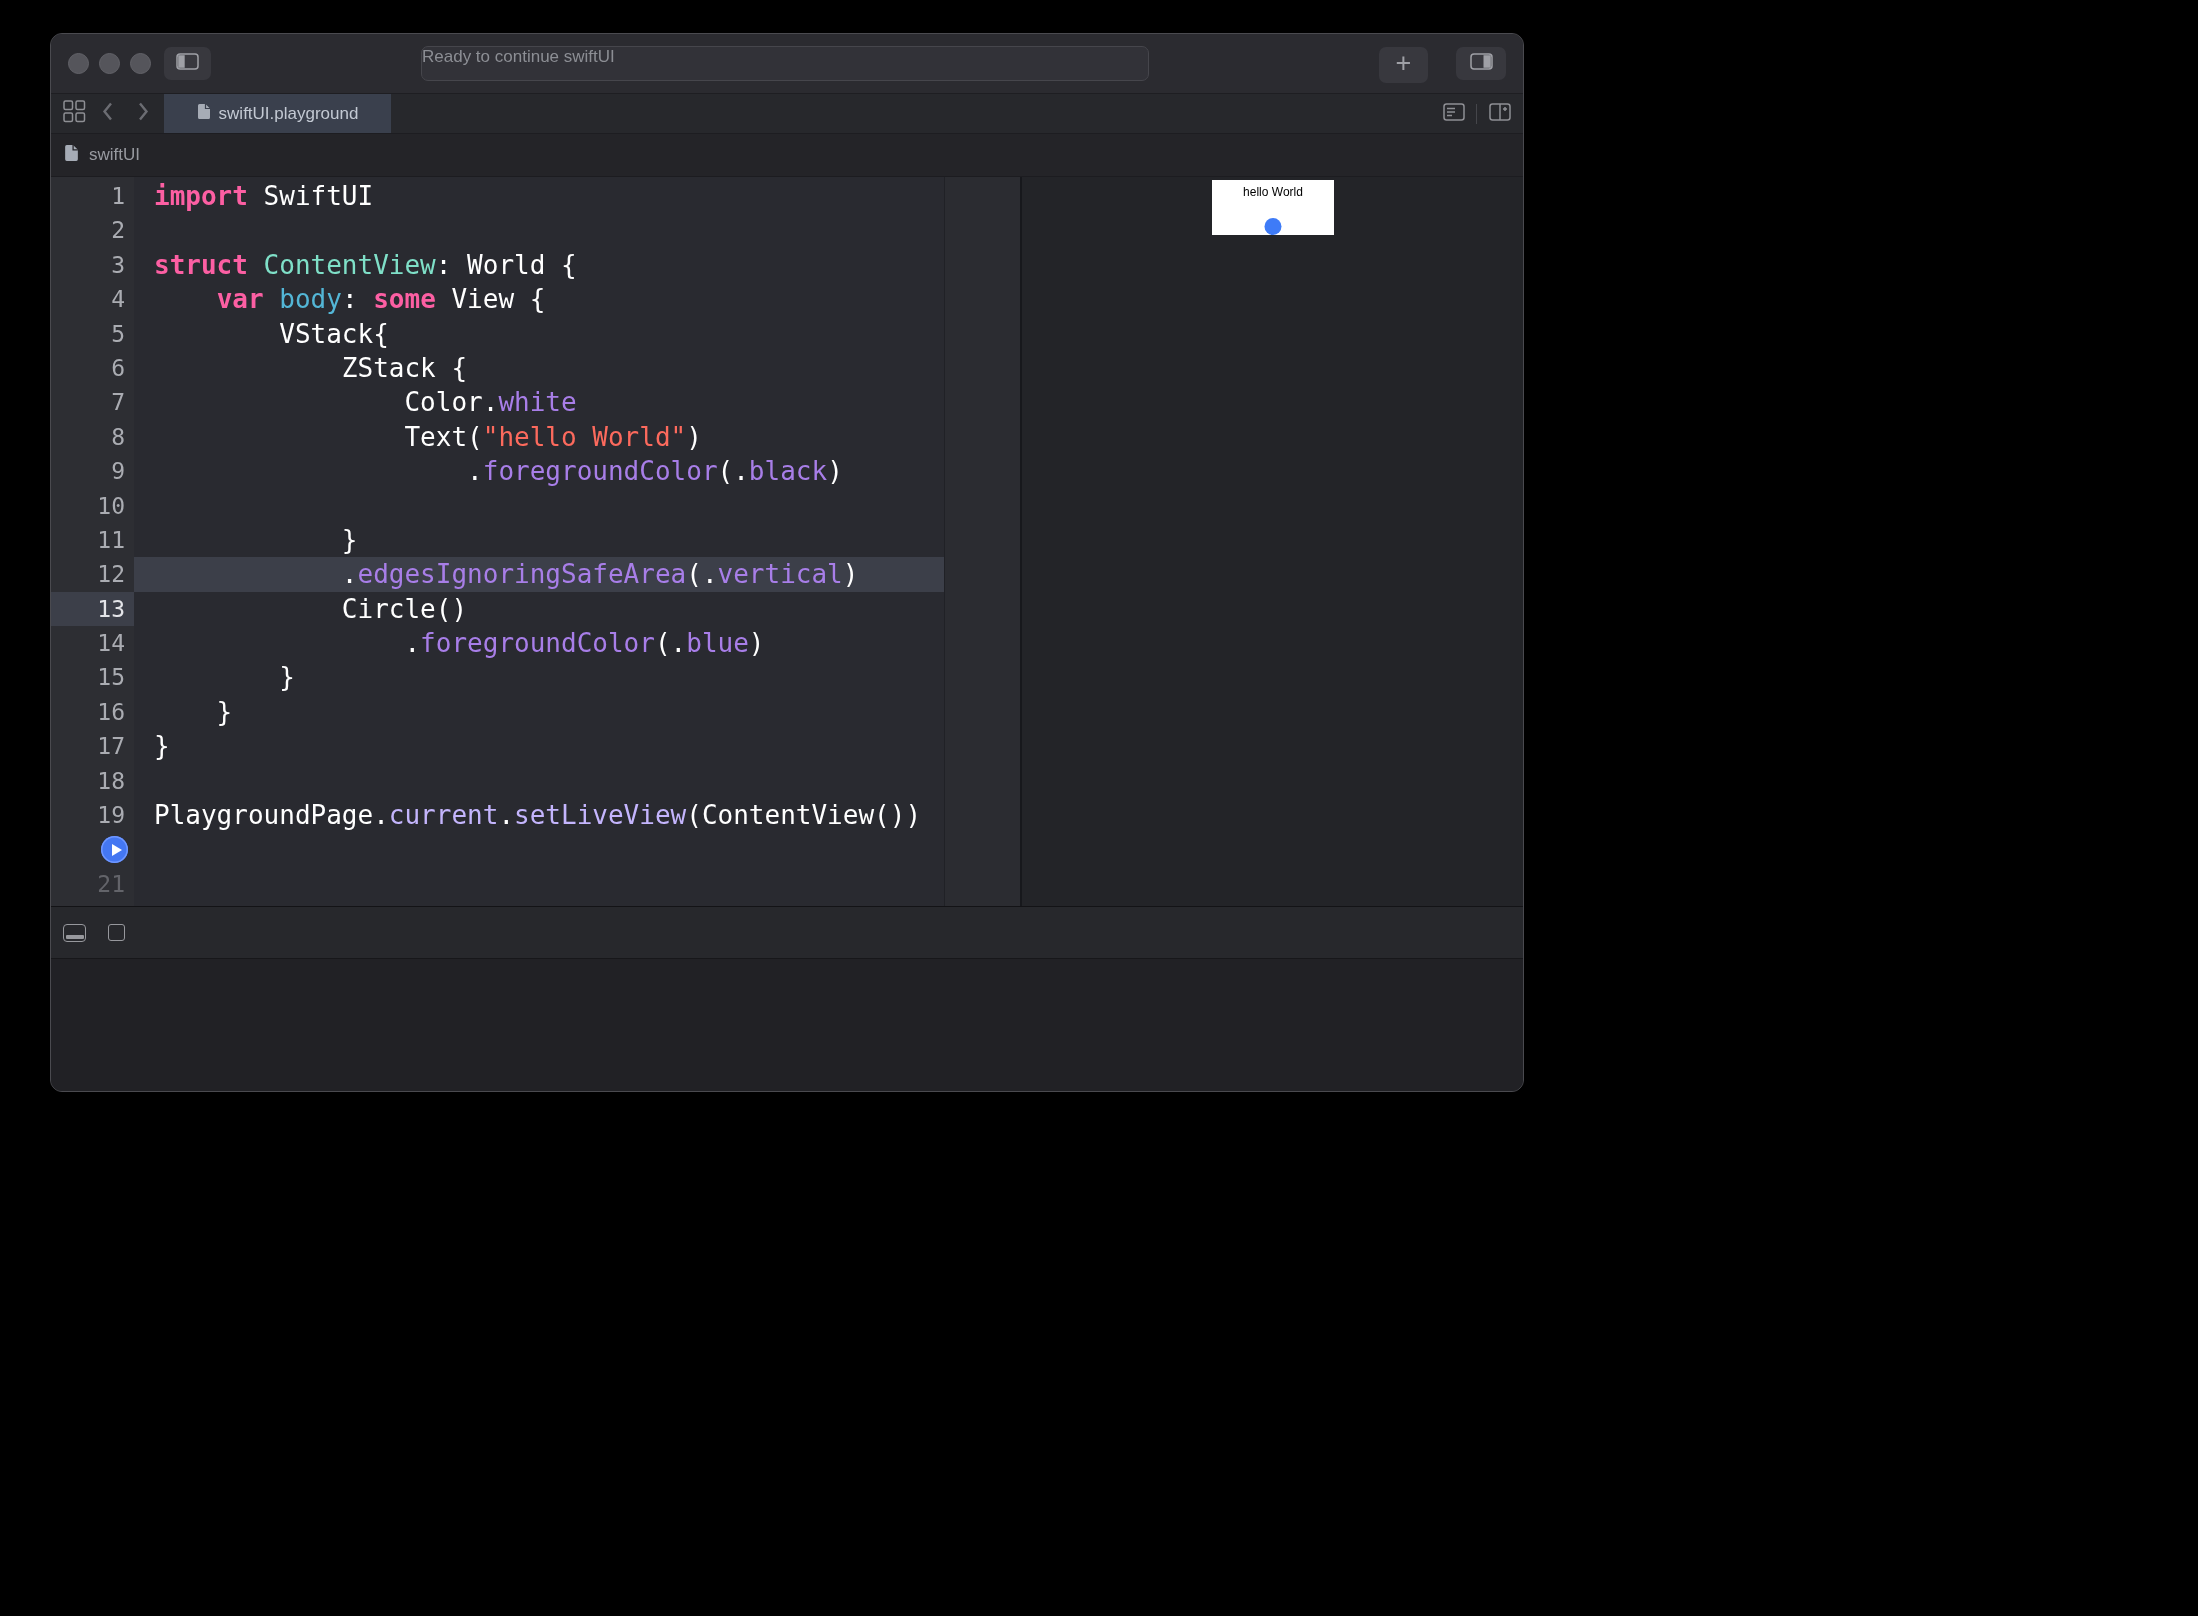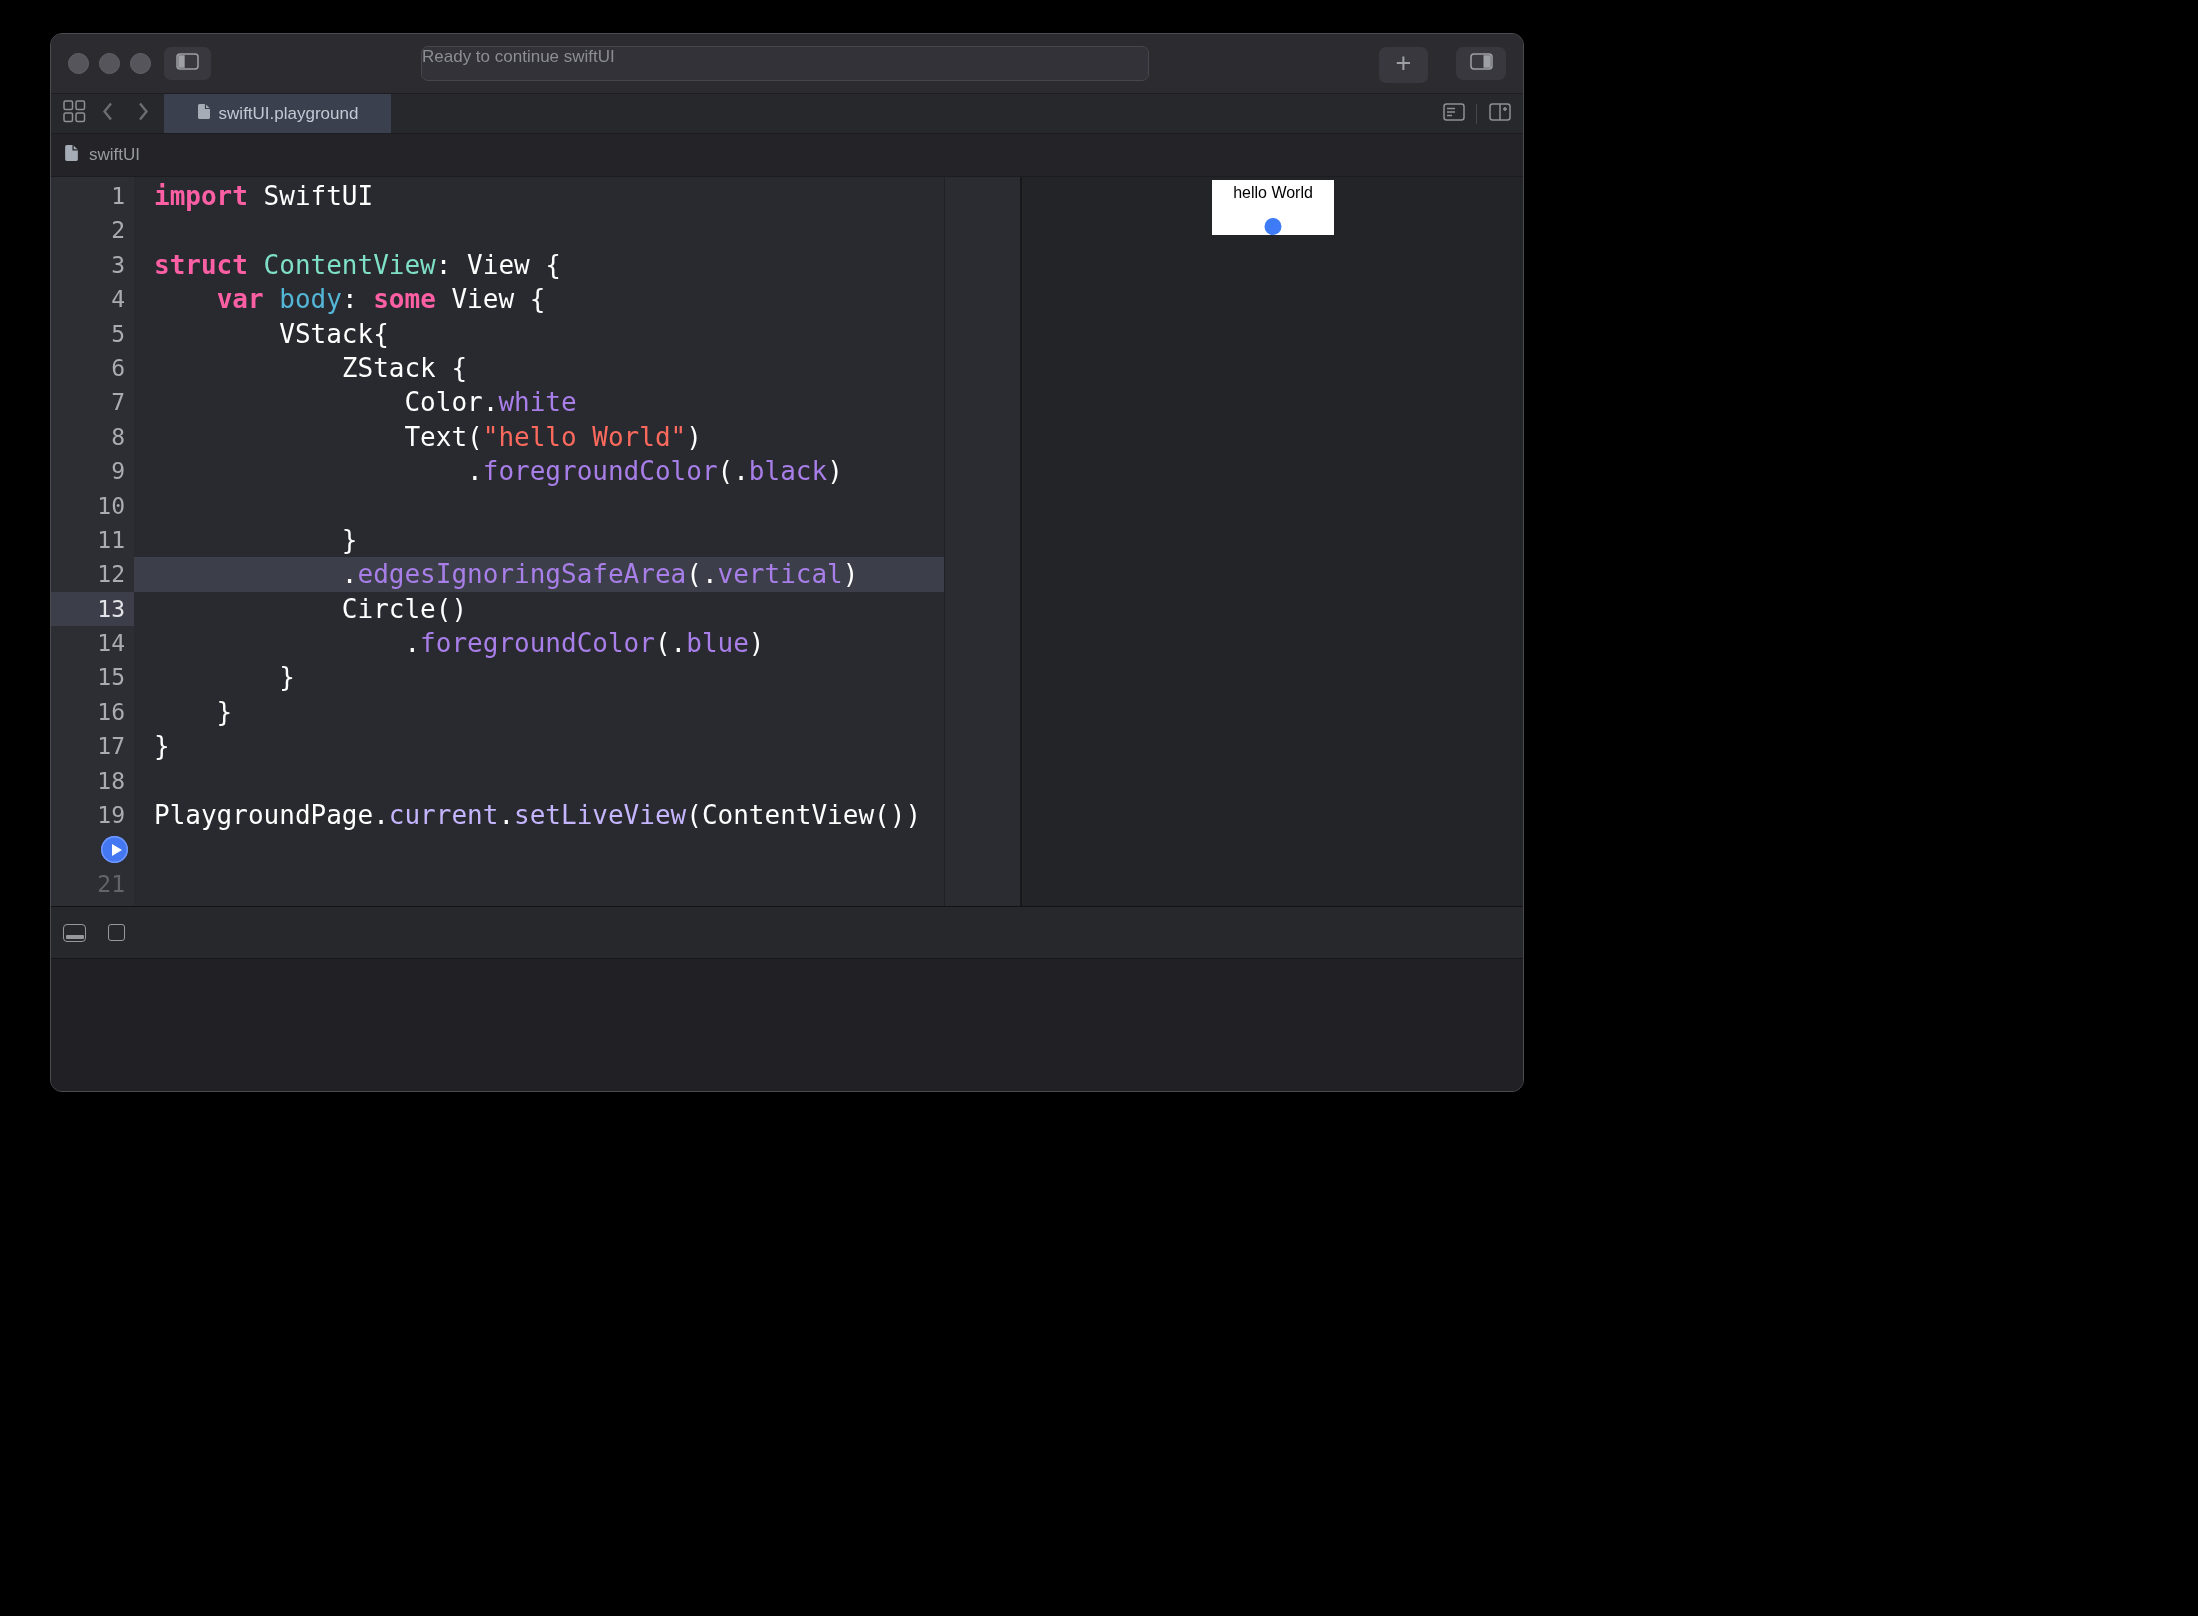--- a/index.html
+++ b/index.html
@@ -60,21 +60,21 @@
   .tk-st { color:#fc6a5d; }
   .tk-mb { color:#a87ee8; }
   .tk-ty { color:#7fe0c8; }
   .tk-pr { color:#53b6d6; }
   .tk-tl { color:#c4b5fd; }
 
   .strip { width:75px; background:#2b2c31; border-left:1px solid #202126; flex:0 0 auto; }
   .vdivider { width:2px; background:#17181c; flex:0 0 auto; }
   .preview { flex:1 1 auto; background:#232428; position:relative; }
   .liveview { position:absolute; left:190px; top:3px; width:122px; height:55px; background:#ffffff; }
-  .lv-text { font-size:16px; color:#000; text-align:center; line-height:23px; padding-top:1px;
+  .lv-text { font-size:12px; color:#000; text-align:center; line-height:23px; padding-top:1px;
              font-family:"Liberation Sans", sans-serif; }
   .lv-circle { position:absolute; left:50%; transform:translateX(-50%); bottom:0;
                width:17px; height:17px; border-radius:50%; background:#3e7bf7; }
 
   
   .debugbar { height:51px; background:#27282c; border-top:1px solid #131316; display:flex;
               align-items:center; gap:22px; padding-left:12px; flex:0 0 auto; }
   .dbg-toggle { width:21px; height:16px; border:1.5px solid #97989d; border-radius:4px; position:relative; }
   .dbg-toggle .fill { position:absolute; left:1.5px; right:1.5px; bottom:1.5px; height:4px;
                       background:#97989d; border-radius:1px; }
@@ -212,21 +212,21 @@
           <div class="g-row run">
             <div class="run-btn">
               <div class="run-tri"></div>
             </div>
           </div>
           <div class="g-row dim">21</div>
         </div>
       <div class="code-col">
           <div class="c-row"><span class="tk-kw">import</span><span class="tk-pl"> SwiftUI</span></div>
           <div class="c-row"></div>
-          <div class="c-row"><span class="tk-kw">struct</span><span class="tk-ty"> ContentView</span><span class="tk-pl">: View {</span></div>
+          <div class="c-row"><span class="tk-kw">struct</span><span class="tk-ty"> ContentView</span><span class="tk-pl">: World {</span></div>
           <div class="c-row"><span class="tk-pl">    </span><span class="tk-kw">var</span><span class="tk-pr"> body</span><span class="tk-pl">: </span><span class="tk-kw">some</span><span class="tk-pl"> View {</span></div>
           <div class="c-row"><span class="tk-pl">        VStack{</span></div>
           <div class="c-row"><span class="tk-pl">            ZStack {</span></div>
           <div class="c-row"><span class="tk-pl">                Color.</span><span class="tk-mb">white</span></div>
           <div class="c-row"><span class="tk-pl">                Text(</span><span class="tk-st">"hello World"</span><span class="tk-pl">)</span></div>
           <div class="c-row"><span class="tk-pl">                    .</span><span class="tk-mb">foregroundColor</span><span class="tk-pl">(.</span><span class="tk-mb">black</span><span class="tk-pl">)</span></div>
           <div class="c-row"></div>
           <div class="c-row"><span class="tk-pl">            }</span></div>
           <div class="c-row hl"><span class="tk-pl">            .</span><span class="tk-mb">edgesIgnoringSafeArea</span><span class="tk-pl">(.</span><span class="tk-mb">vertical</span><span class="tk-pl">)</span></div>
           <div class="c-row"><span class="tk-pl">            Circle()</span></div>

